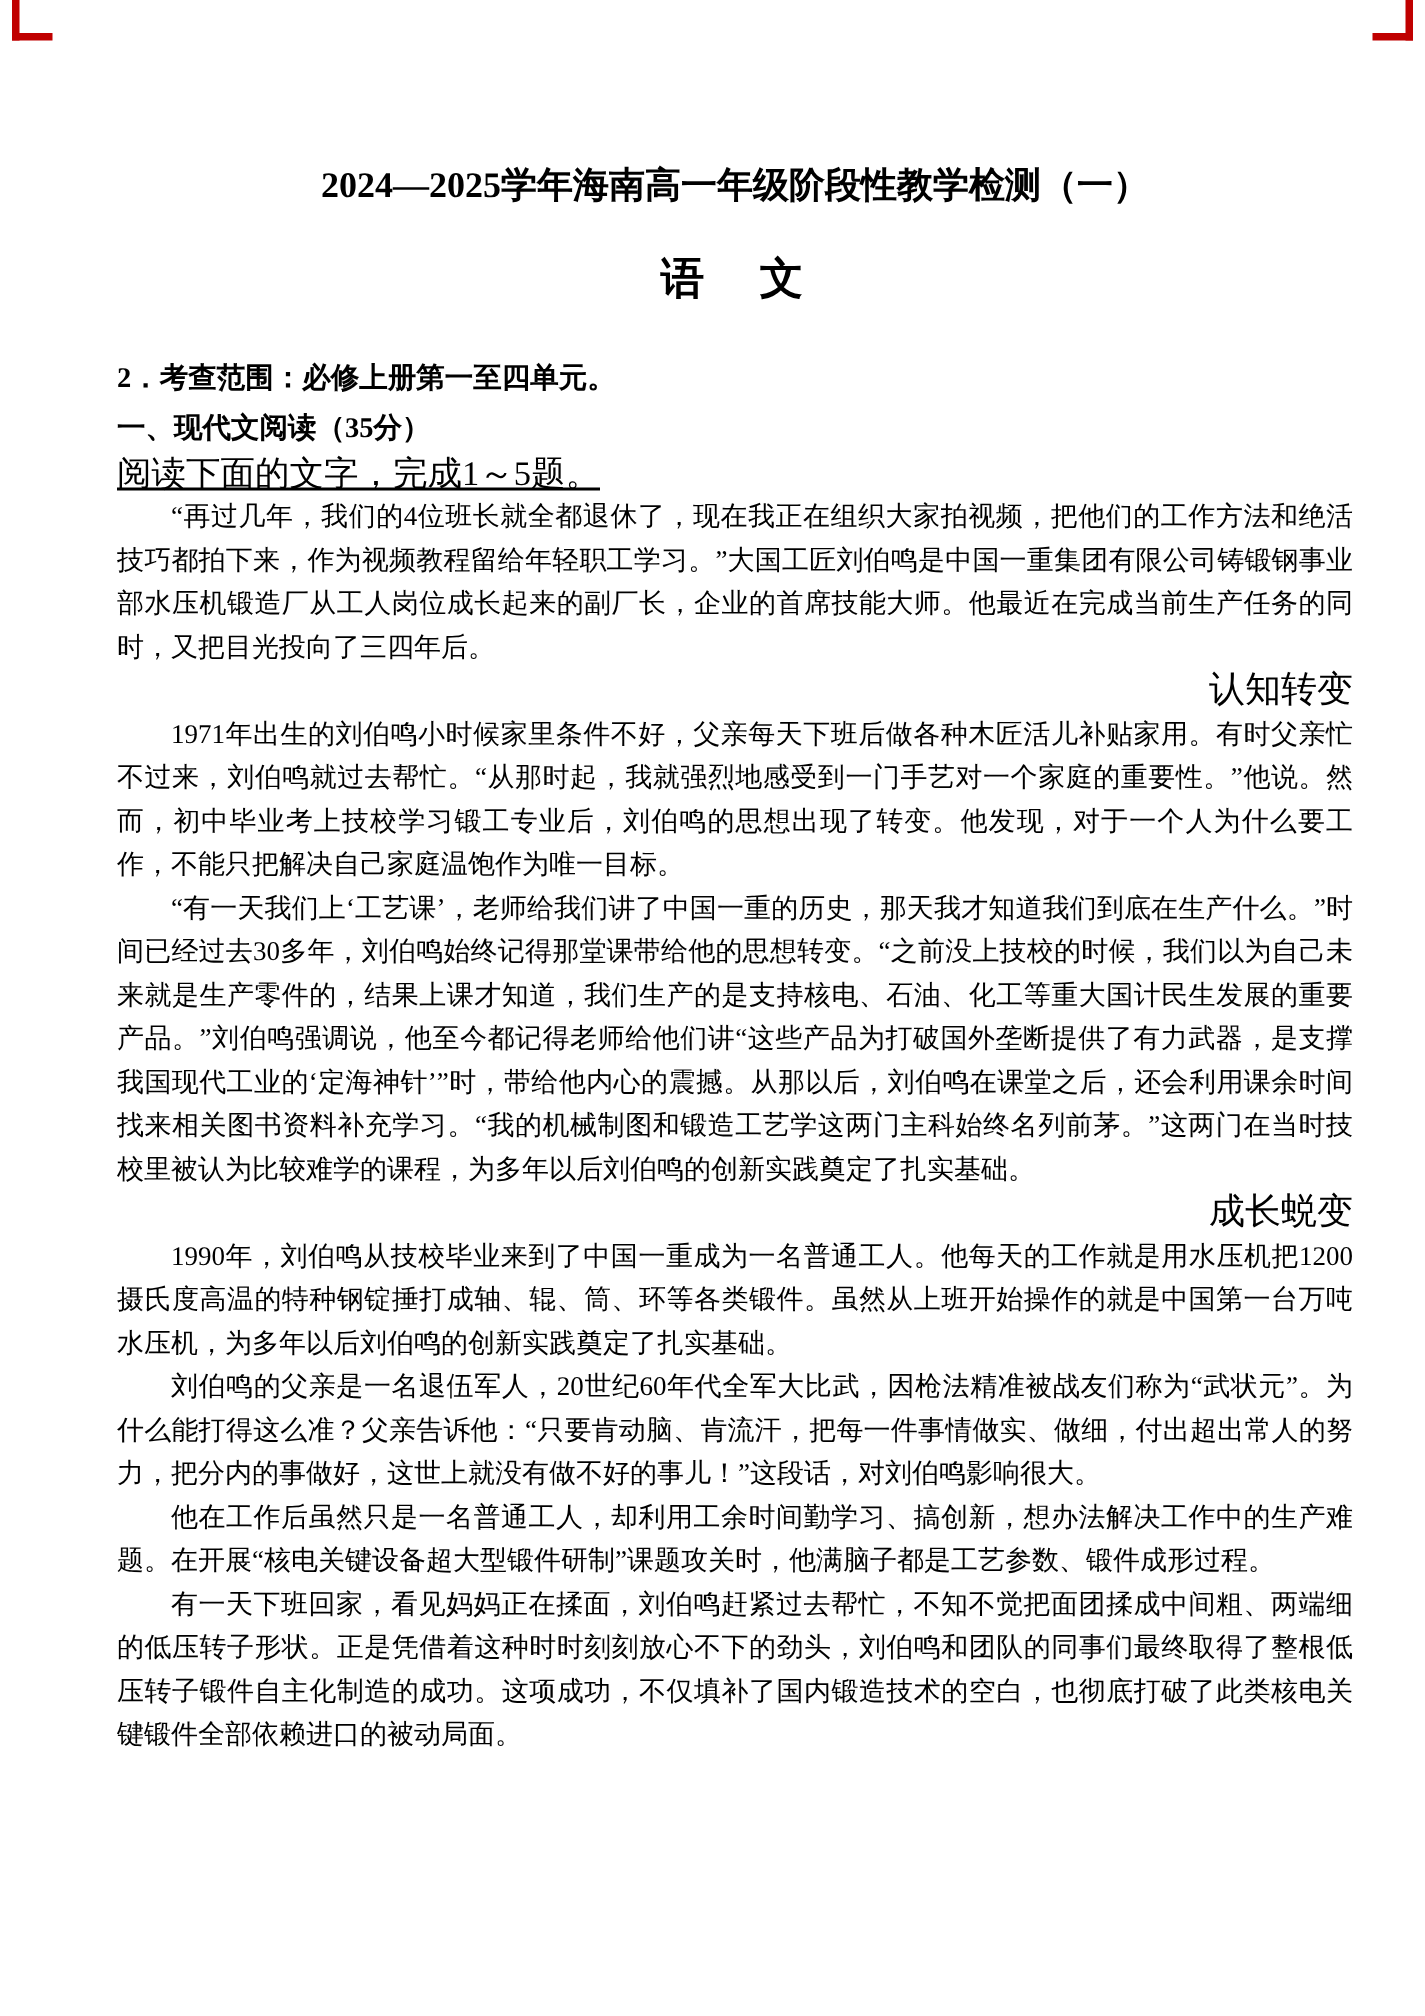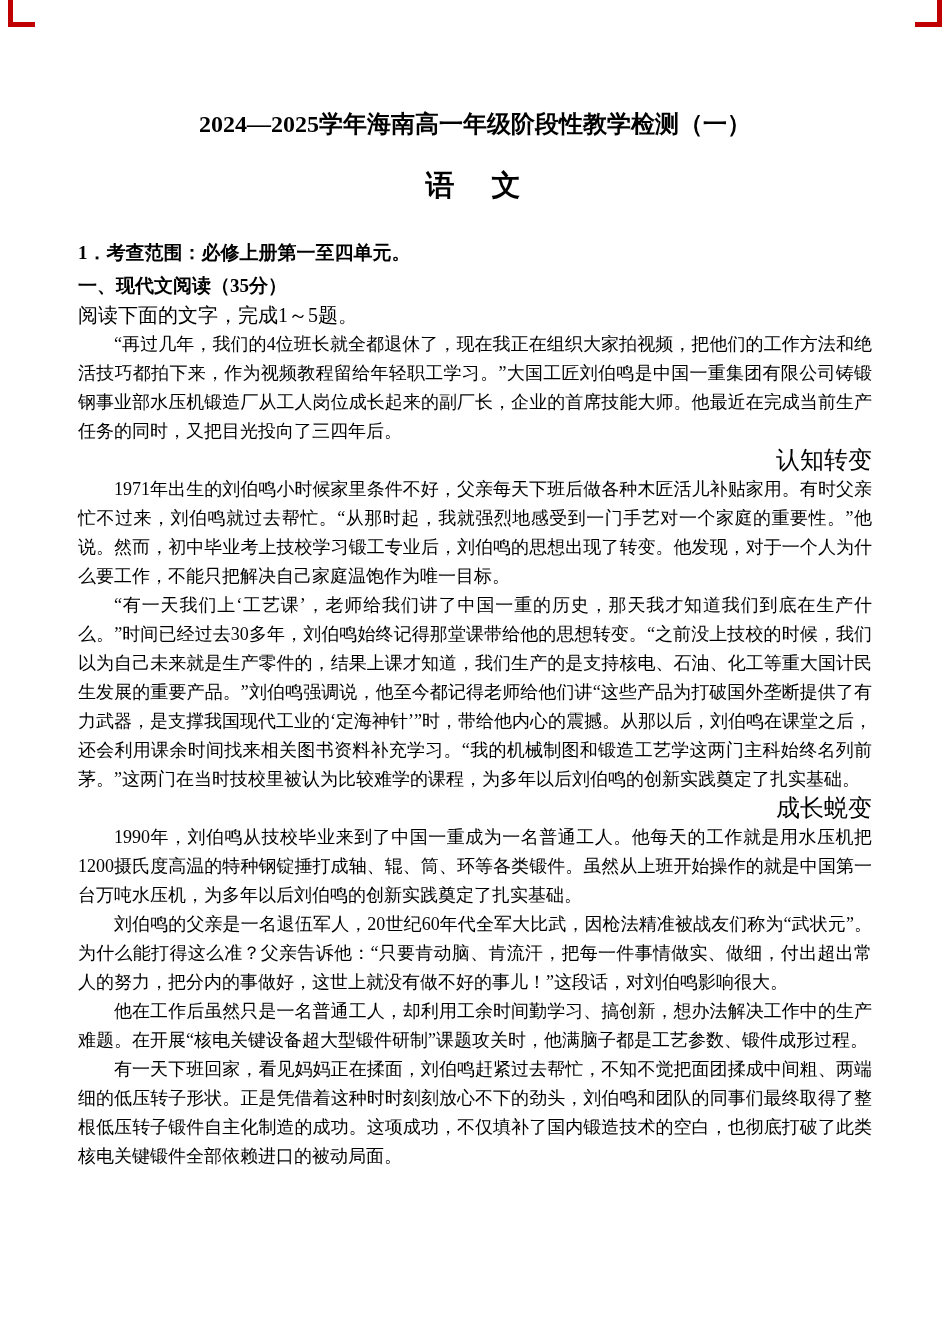--- a/index.html
+++ b/index.html
@@ -25,21 +25,21 @@
     left: 8px;
     border-left: 5px solid #c00000;
     border-bottom: 5px solid #c00000;
   }
   .corner-right {
     right: 8px;
     border-right: 5px solid #c00000;
     border-bottom: 5px solid #c00000;
   }
   .page {
-    padding: 108px 78px 40px 78px;
+    padding: 108px 48px 40px 78px;
     box-sizing: border-box;
     width: 950px;
   }
   .title {
     text-align: center;
     font-size: 24px;
     font-weight: bold;
     line-height: 32px;
     margin: 0 0 26px 0;
   }
@@ -55,22 +55,23 @@
     font-weight: bold;
     line-height: 33px;
   }
   .section-heading {
     font-size: 19px;
     font-weight: bold;
     line-height: 30px;
     margin-top: 2px;
   }
   .instruction {
-    font-size: 20px;
+    font-size: 23px;
     line-height: 29px;
+    text-decoration: underline;
   }
   .passage .para {
     font-size: 18px;
     line-height: 29px;
     text-indent: 2em;
     text-align: justify;
     margin: 0;
   }
   .passage .center {
     font-size: 24px;
@@ -84,21 +85,21 @@
 
 <div class="corner-mark corner-left"></div>
 <div class="corner-mark corner-right"></div>
 
 <div class="page">
 
   <h1 class="title">2024—2025学年海南高一年级阶段性教学检测（一）</h1>
 
   <h2 class="subject">语　文</h2>
 
-  <div class="note">1．考查范围：必修上册第一至四单元。</div>
+  <div class="note">2．考查范围：必修上册第一至四单元。</div>
 
   <div class="section-heading">一、现代文阅读（35分）</div>
 
   <div class="instruction">阅读下面的文字，完成1～5题。</div>
 
   <div class="passage">
     <p class="para">“再过几年，我们的4位班长就全都退休了，现在我正在组织大家拍视频，把他们的工作方法和绝活技巧都拍下来，作为视频教程留给年轻职工学习。”大国工匠刘伯鸣是中国一重集团有限公司铸锻钢事业部水压机锻造厂从工人岗位成长起来的副厂长，企业的首席技能大师。他最近在完成当前生产任务的同时，又把目光投向了三四年后。</p>
     <p class="center">认知转变</p>
     <p class="para">1971年出生的刘伯鸣小时候家里条件不好，父亲每天下班后做各种木匠活儿补贴家用。有时父亲忙不过来，刘伯鸣就过去帮忙。“从那时起，我就强烈地感受到一门手艺对一个家庭的重要性。”他说。然而，初中毕业考上技校学习锻工专业后，刘伯鸣的思想出现了转变。他发现，对于一个人为什么要工作，不能只把解决自己家庭温饱作为唯一目标。</p>
     <p class="para">“有一天我们上‘工艺课’，老师给我们讲了中国一重的历史，那天我才知道我们到底在生产什么。”时间已经过去30多年，刘伯鸣始终记得那堂课带给他的思想转变。“之前没上技校的时候，我们以为自己未来就是生产零件的，结果上课才知道，我们生产的是支持核电、石油、化工等重大国计民生发展的重要产品。”刘伯鸣强调说，他至今都记得老师给他们讲“这些产品为打破国外垄断提供了有力武器，是支撑我国现代工业的‘定海神针’”时，带给他内心的震撼。从那以后，刘伯鸣在课堂之后，还会利用课余时间找来相关图书资料补充学习。“我的机械制图和锻造工艺学这两门主科始终名列前茅。”这两门在当时技校里被认为比较难学的课程，为多年以后刘伯鸣的创新实践奠定了扎实基础。</p>

